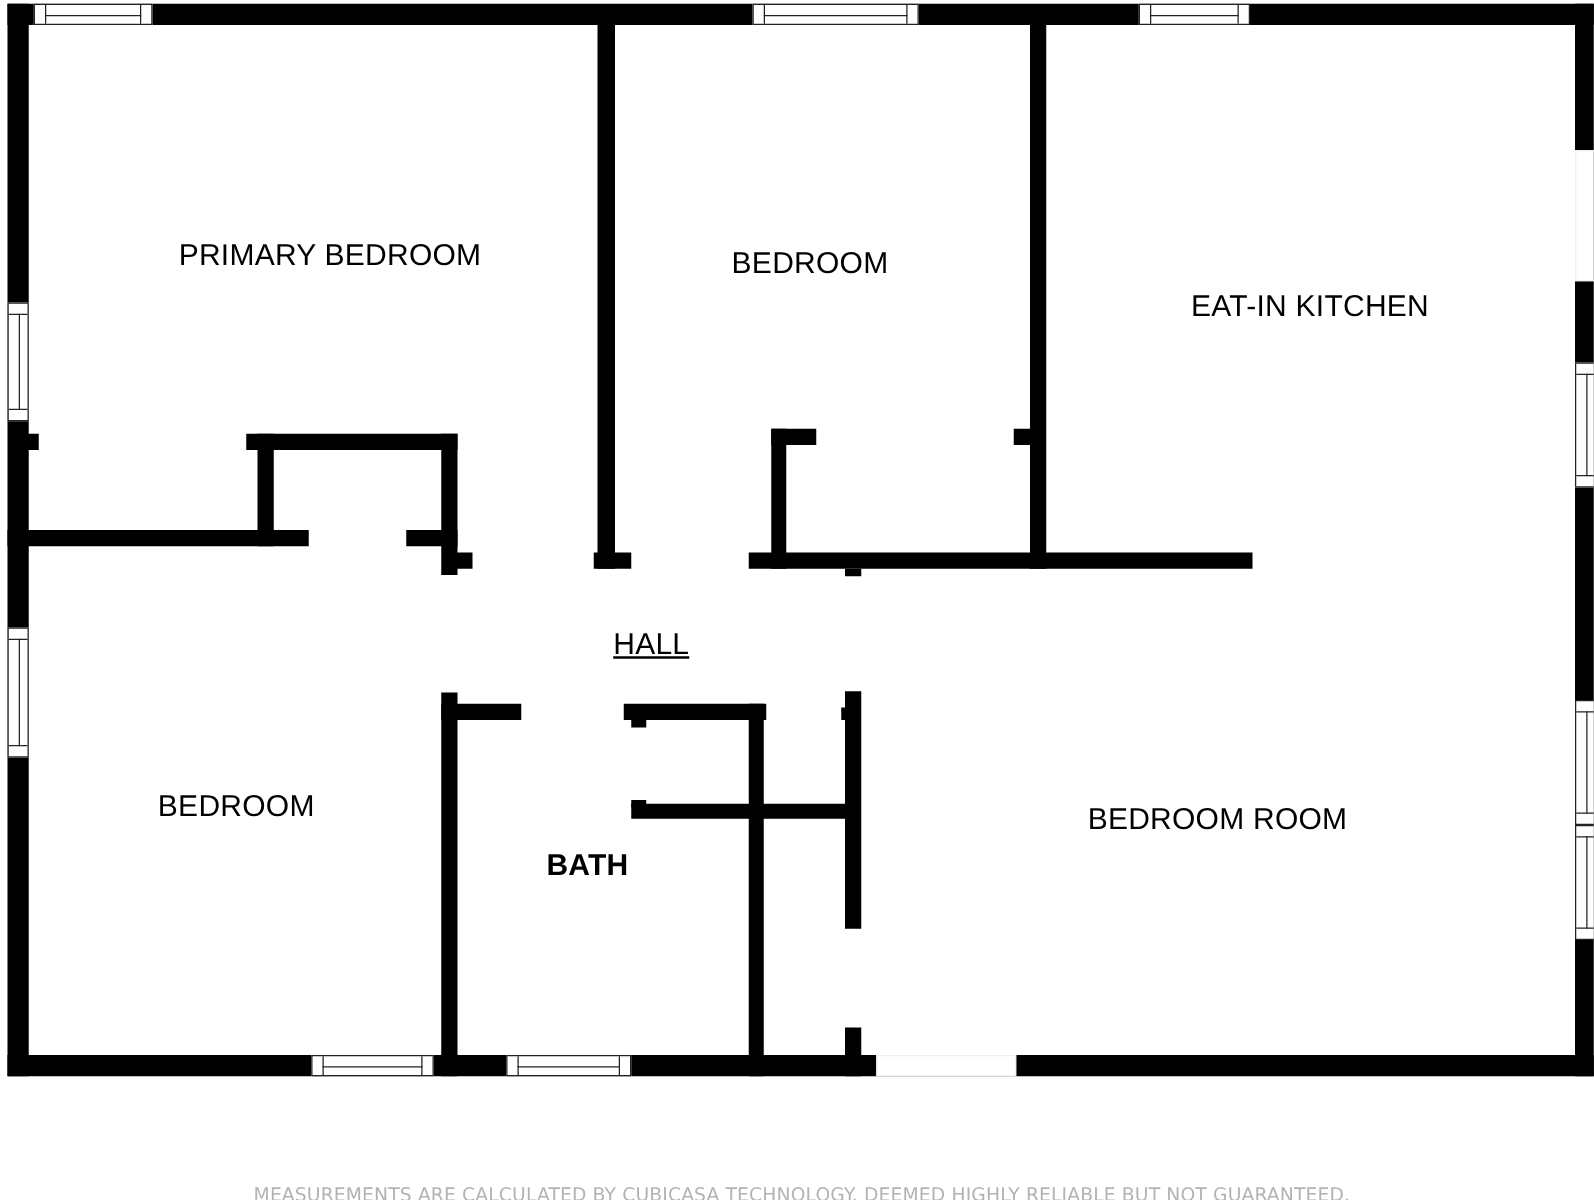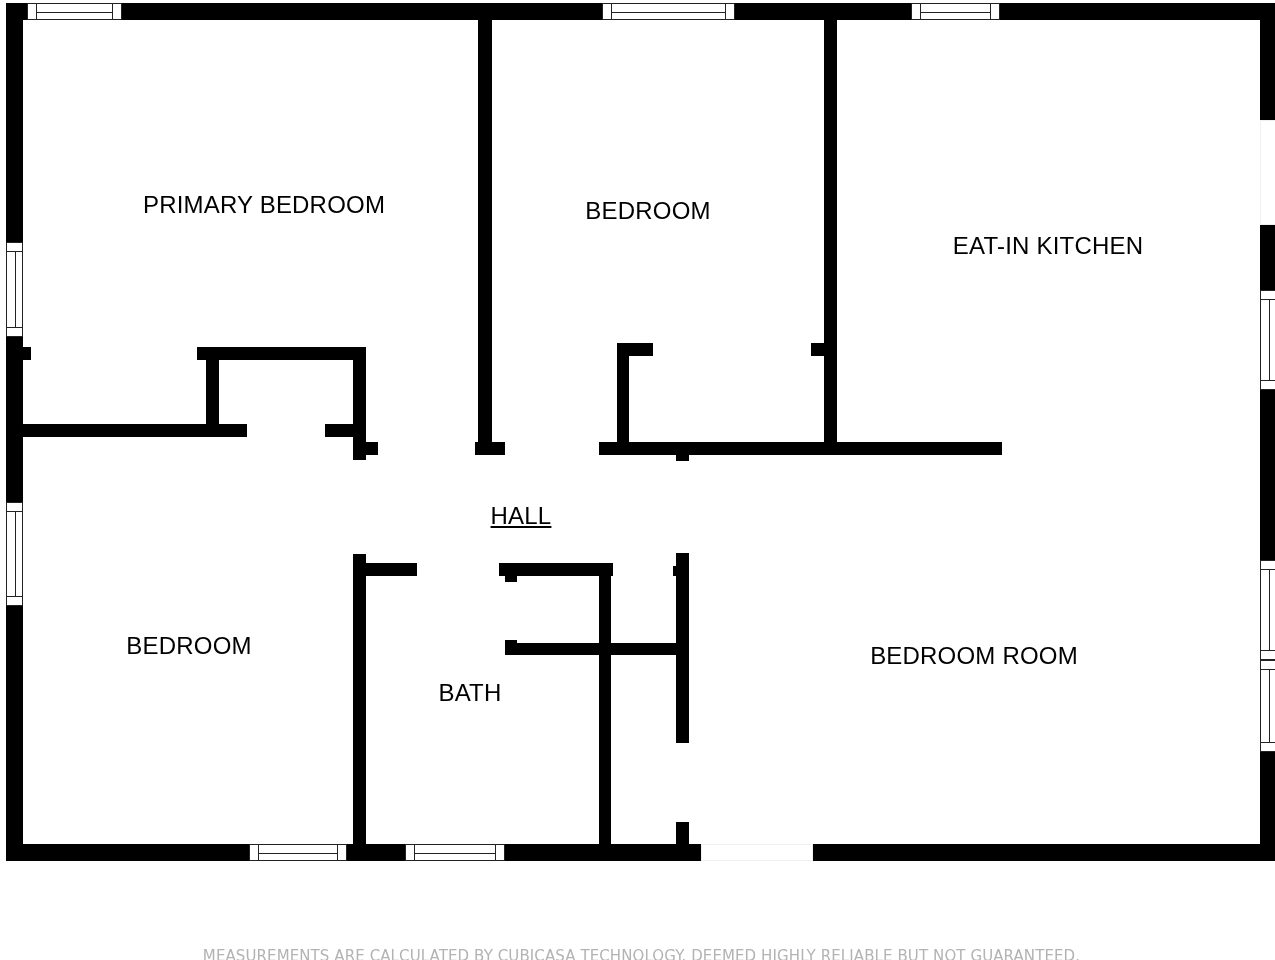--- a/index.html
+++ b/index.html
@@ -107,17 +107,17 @@
   <div class="wall" style="left:672px; top:455px; width:13px; height:6px;"></div>
   <div class="wall" style="left:672px; top:553px; width:13px; height:190px;"></div>
   <div class="wall" style="left:669px; top:566px; width:4px; height:10px;"></div>
   <div class="wall" style="left:672px; top:822px; width:13px; height:39px;"></div>
 
   <div class="label" style="left:260px; top:205px;">PRIMARY BEDROOM</div>
   <div class="label" style="left:644px; top:211px;">BEDROOM</div>
   <div class="label" style="left:1044px; top:246px;text-align:center;">EAT-IN KITCHEN</div>
   <div class="label" style="left:517px; top:516px;text-decoration:underline;">HALL</div>
   <div class="label" style="left:185px; top:646px;">BEDROOM</div>
-  <div class="label" style="left:466px; top:693px;">BATH</div>
+  <div class="label" style="left:466px; top:693px;font-weight:bold;">BATH</div>
   <div class="label" style="left:970px; top:656px;">BEDROOM ROOM</div>
 
   <div class="footer">MEASUREMENTS ARE CALCULATED BY CUBICASA TECHNOLOGY. DEEMED HIGHLY RELIABLE BUT NOT GUARANTEED.</div>
 </div>
 
 </body></html>

